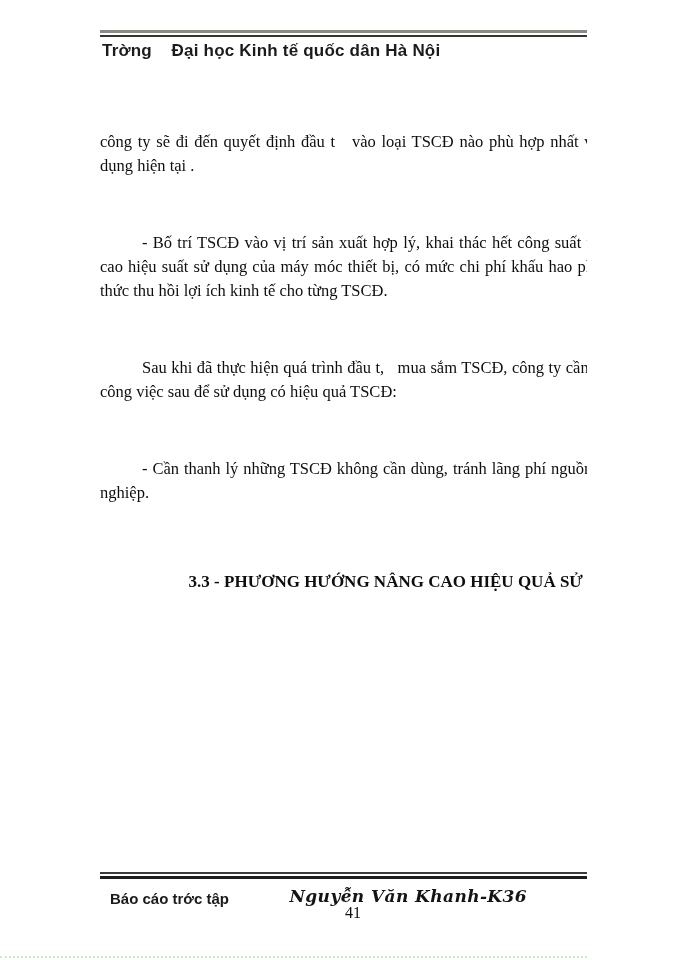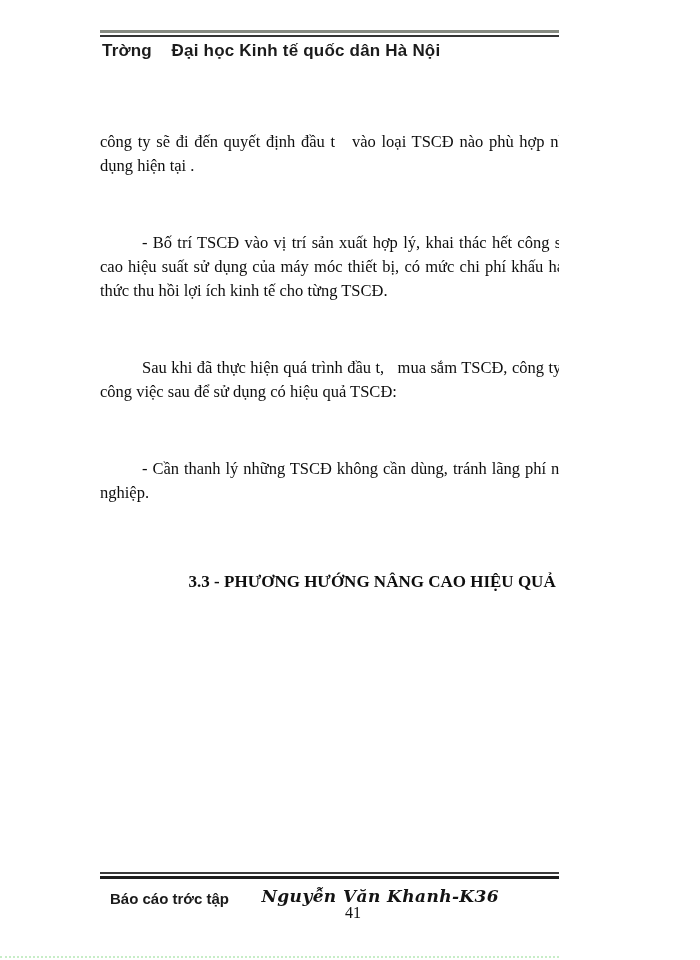--- a/index.html
+++ b/index.html
@@ -4,20 +4,21 @@
 <style>
   html, body { margin: 0; padding: 0; background: #ffffff; }
   .page {
     position: relative;
     width: 559px;
     height: 960px;
     background: #ffffff;
     overflow: hidden;
     font-family: "Liberation Serif", "DejaVu Serif", serif;
     color: #0e0e0e;
+    padding-left: 28px;
   }
 
   
   .rule-top {
     position: absolute;
     left: 100px; top: 30px; width: 535px;
     height: 2px;
     border-top: 3px solid #878b82;
     border-bottom: 2px solid #333333;
   }

